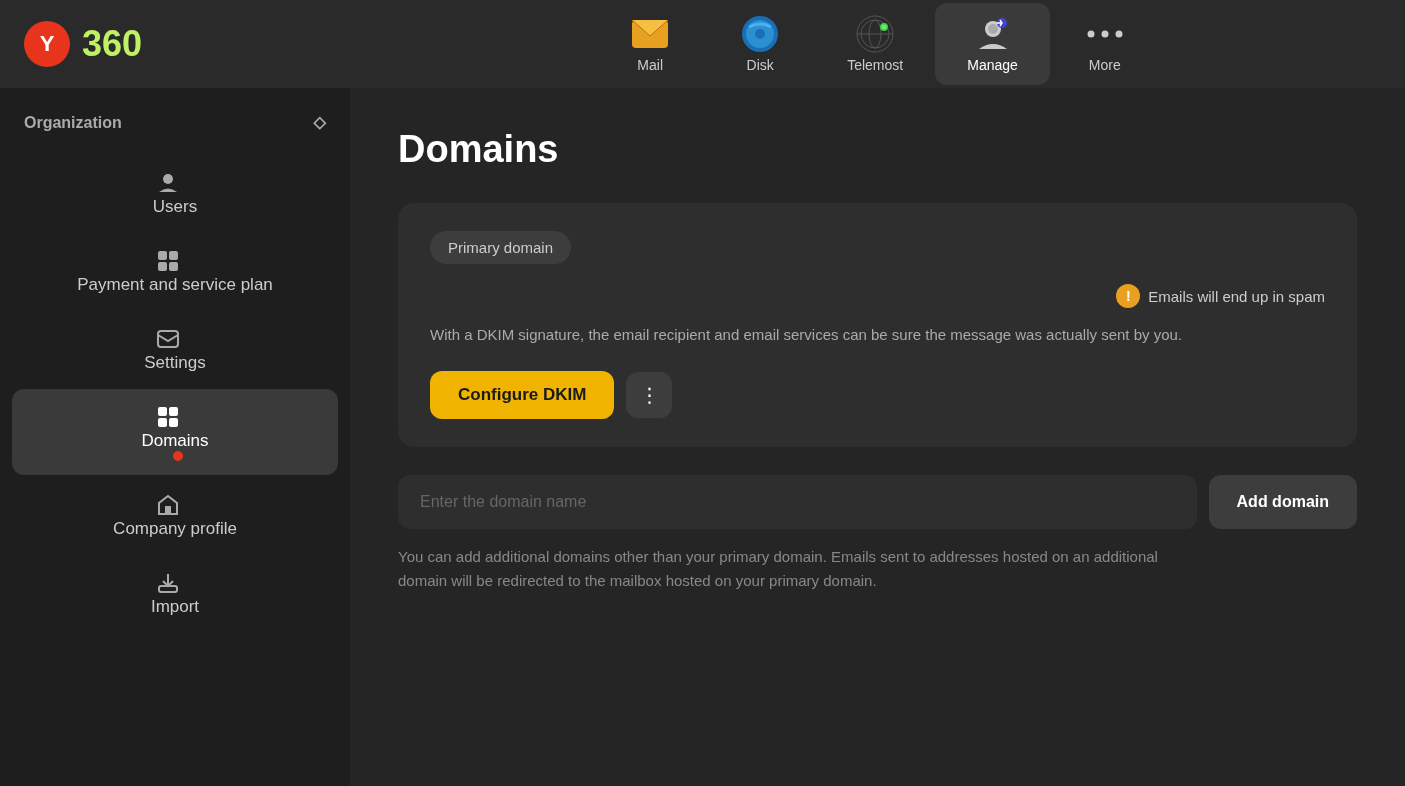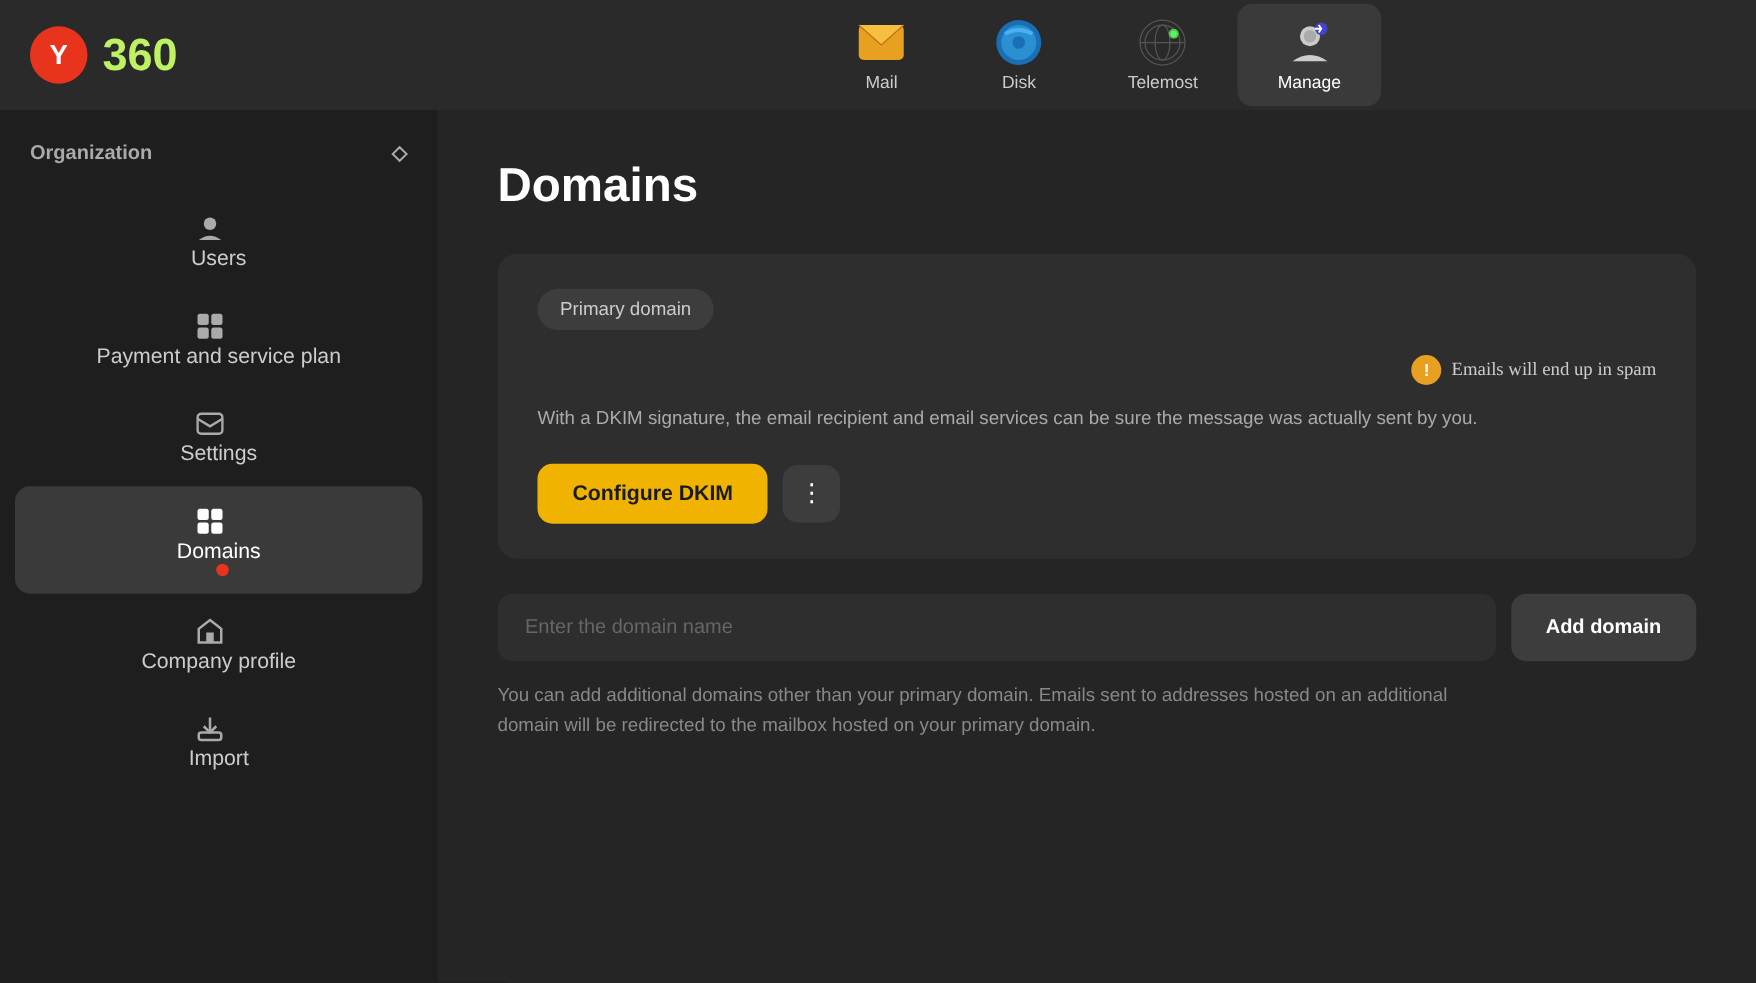--- a/index.html
+++ b/index.html
@@ -223,21 +223,20 @@
       justify-content: center;
       font-size: 14px;
       font-weight: bold;
       color: white;
       flex-shrink: 0;
     }
 
     .warning-text {
       color: #cccccc;
       font-size: 15px;
-      font-family: Liberation Serif, serif;
     }
 
     .dkim-description {
       color: #aaaaaa;
       font-size: 15px;
       line-height: 1.5;
       margin-bottom: 24px;
       max-width: 820px;
     }
 
@@ -374,20 +373,30 @@
           <circle cx="19" cy="14" r="8" fill="#cccccc"></circle>
           <circle cx="19" cy="14" r="5" fill="#aaaaaa"></circle>
           <path d="M5 34 Q19 24 33 34" fill="#cccccc"></path>
           <circle cx="28" cy="8" r="5" fill="#4444cc"></circle>
           <path d="M23 8 L28 8 M26 5 L28 8 L26 11" fill="none" stroke="white" stroke-width="1.5"></path>
         </svg>
       </div>
       <span class="nav-label">Manage</span>
     </div>
 
+    <div class="nav-item">
+      <div class="nav-icon">
+        <svg width="38" height="10" viewBox="0 0 38 10">
+          <circle cx="5" cy="5" r="3.5" fill="#cccccc"></circle>
+          <circle cx="19" cy="5" r="3.5" fill="#cccccc"></circle>
+          <circle cx="33" cy="5" r="3.5" fill="#cccccc"></circle>
+        </svg>
+      </div>
+      <span class="nav-label">More</span>
+    </div>
   </div>
 </div>
 
 <div class="main-layout">
 
   <div class="sidebar">
     <div class="org-header">
       <span class="org-label">Organization</span>
       <span class="org-arrow">⬦</span>
     </div>

